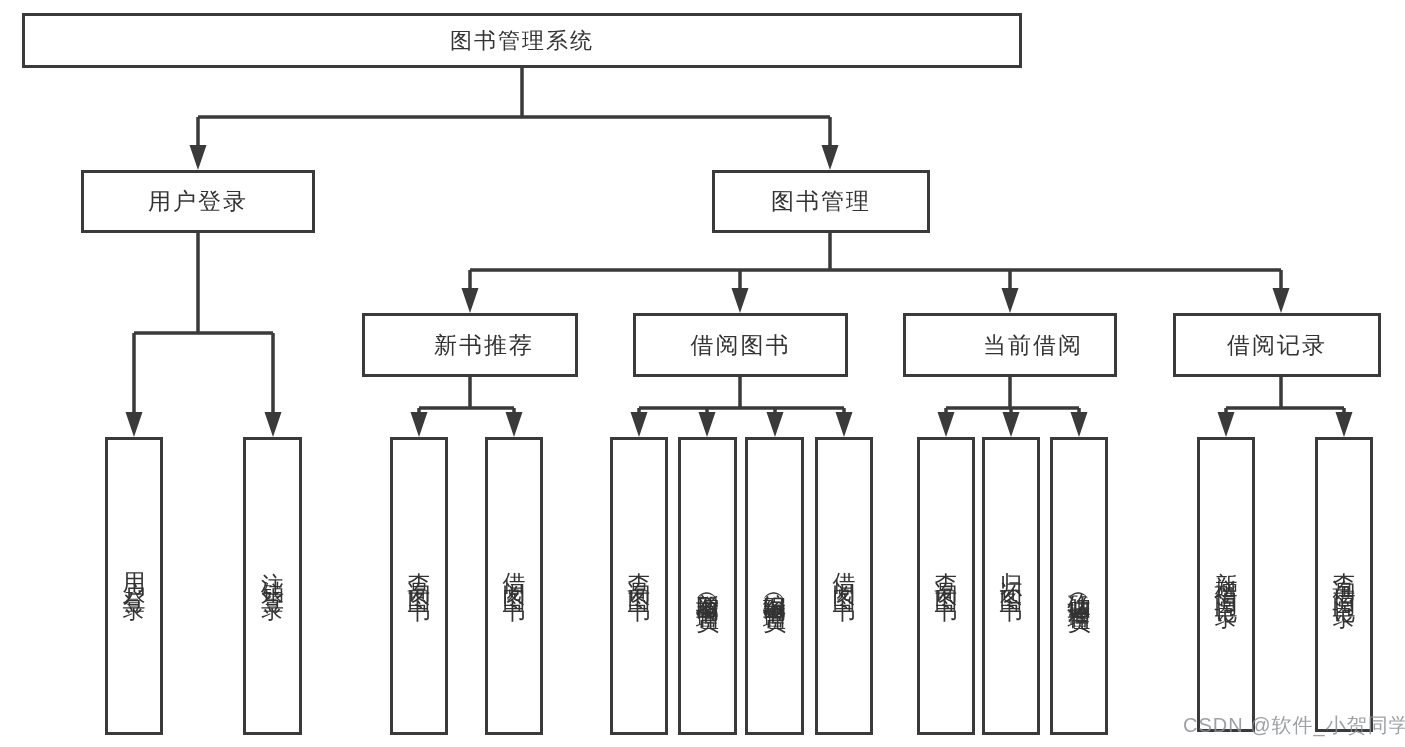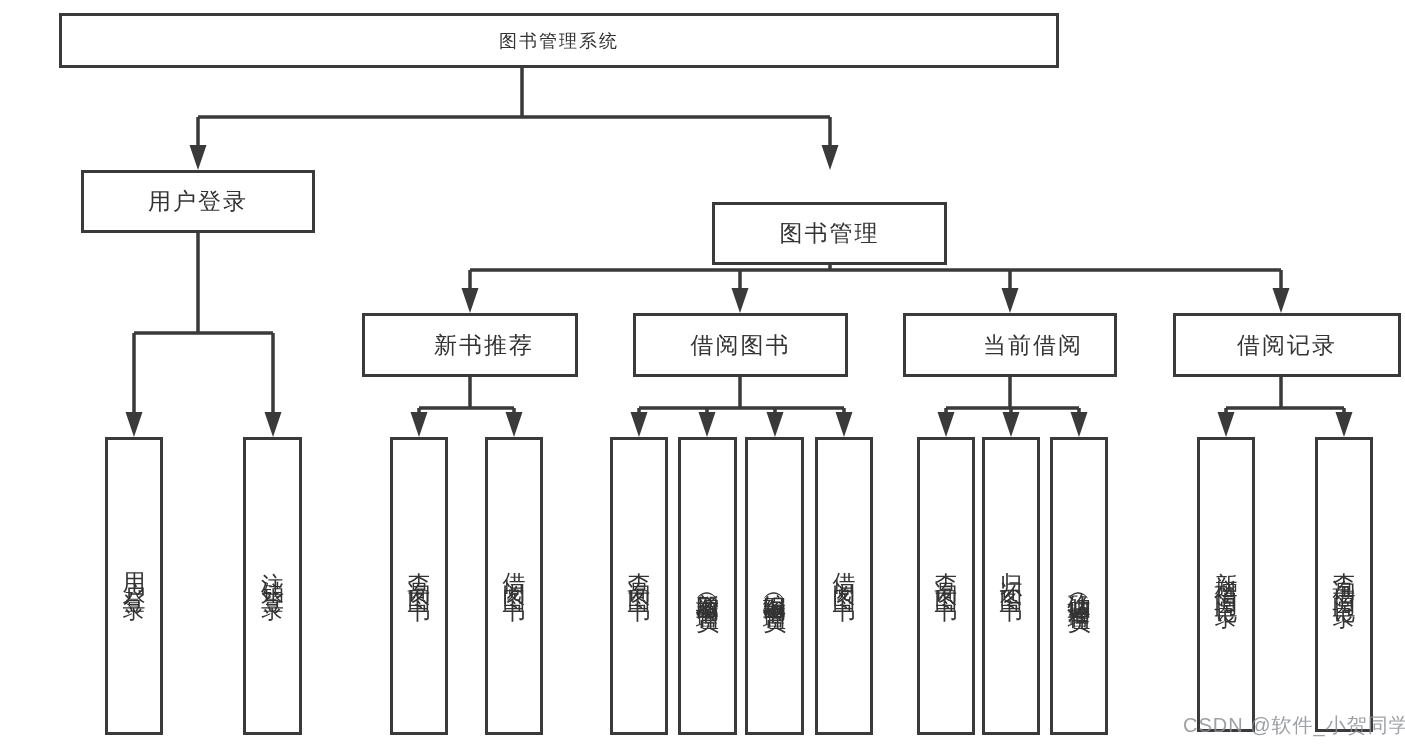--- a/index.html
+++ b/index.html
@@ -20,21 +20,21 @@
     position: absolute;
     box-sizing: border-box;
     border: 3px solid #3a3a3a;
     background: #ffffff;
     display: flex;
     align-items: center;
     justify-content: center;
     color: #333333;
   }
   .box.h { font-size: 23px; letter-spacing: 2px; }
-  .box.title { font-size: 18px; margin-left: 37px; }
+  .box.title { font-size: 22px; }
   .box.v { font-size: 23px; }
   .vtext {
     writing-mode: vertical-rl;
     text-orientation: mixed;
     line-height: 1;
     white-space: nowrap;
   }
   .v.short .vtext { letter-spacing: 9px; transform: translateY(-14px); }
   .v.med   .vtext { letter-spacing: 7px; transform: translateY(-10px); }
   .v.long  .vtext { letter-spacing: 2.5px; }
@@ -73,34 +73,34 @@
              M1217.5 412 H1234.5 L1226 437 Z M1335.5 412 H1352.5 L1344 437 Z" fill="#3a3a3a" stroke="none"></path>
   </svg>
 
   <div class="box h title" style="left:22px; top:13px; width:1000px; height:55px;">
     <span>图书管理系统</span>
   </div>
 
   <div class="box h" style="left:81px; top:170px; width:234px; height:63px;">
     <span>用户登录</span>
   </div>
-  <div class="box h" style="left:712px; top:170px; width:235px; height:63px;margin-top:32px;">
+  <div class="box h" style="left:712px; top:170px; width:218px; height:63px;">
     <span>图书管理</span>
   </div>
 
   <div class="box h" style="left:362px; top:313px; width:216px; height:64px;padding-left:28px;">
     <span>新书推荐</span>
   </div>
   <div class="box h" style="left:633px; top:313px; width:215px; height:64px;">
     <span>借阅图书</span>
   </div>
   <div class="box h" style="left:903px; top:313px; width:214px; height:64px;padding-left:46px;">
     <span>当前借阅</span>
   </div>
-  <div class="box h" style="left:1173px; top:313px; width:228px; height:64px;">
+  <div class="box h" style="left:1173px; top:313px; width:208px; height:64px;">
     <span>借阅记录</span>
   </div>
 
   <div class="box v short" style="left:105px; top:437px; width:58px; height:298px;">
     <span class="vtext">用户登录</span>
   </div>
   <div class="box v short" style="left:243px; top:437px; width:59px; height:298px;">
     <span class="vtext">注销登录</span>
   </div>
 

